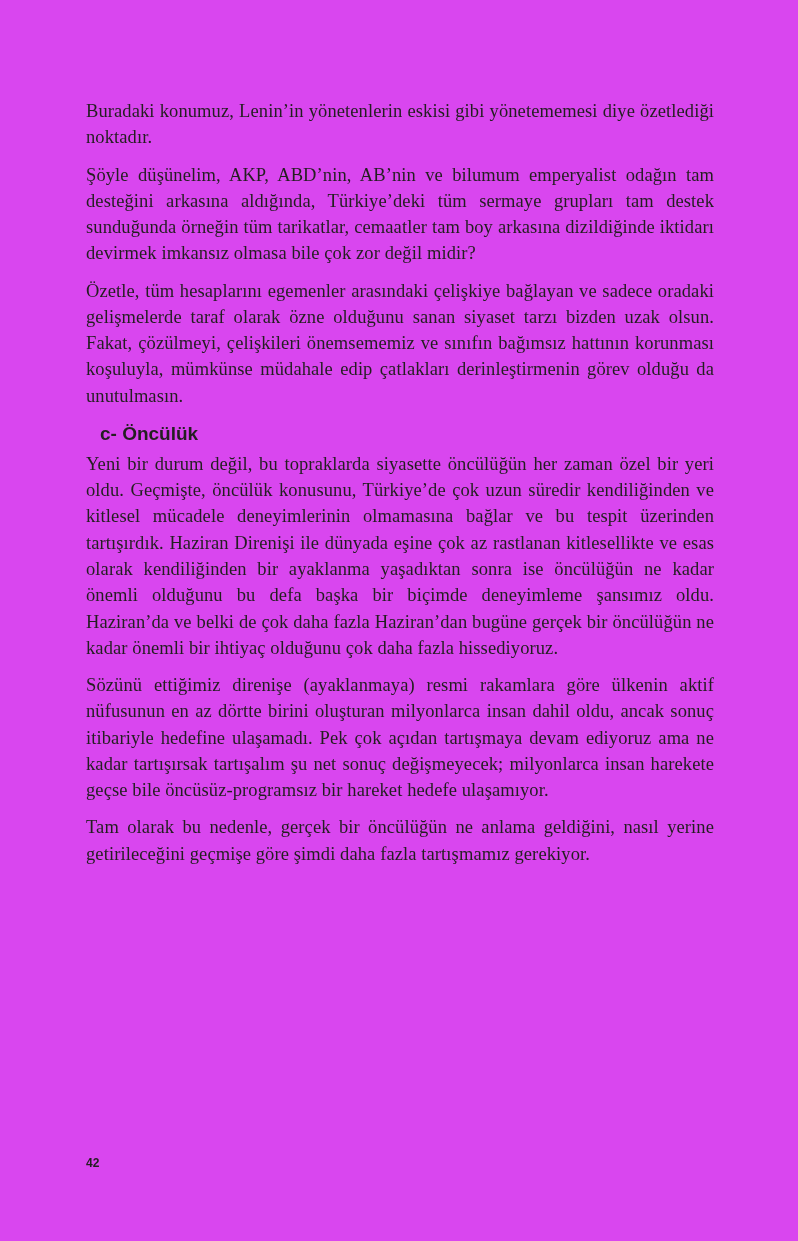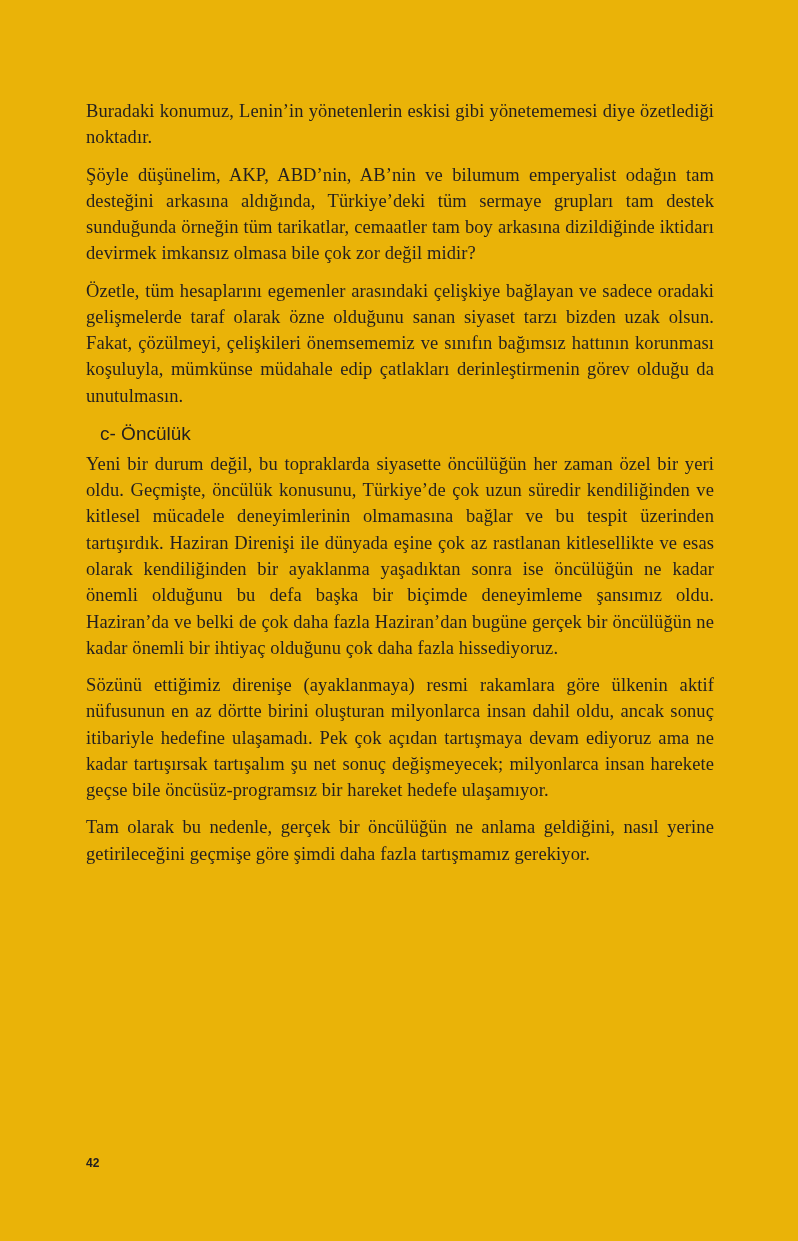--- a/index.html
+++ b/index.html
@@ -4,41 +4,41 @@
 <style>
   html, body {
     margin: 0;
     padding: 0;
     background: #ffffff;
   }
   .page {
     position: relative;
     width: 798px;
     height: 1241px;
-    background: #eab308;
+    background: #d946ef;
     overflow: hidden;
     font-family: "Liberation Serif", serif;
     color: #231f20;
   }
   .text-block {
     position: absolute;
     left: 86px;
     top: 98px;
     width: 628px;
   }
   .text-block p {
     margin: 0 0 11px 0;
     font-size: 18.5px;
     line-height: 1.42;
     text-align: justify;
     letter-spacing: 0.1px;
   }
   .section-heading {
     font-family: "Liberation Sans", sans-serif;
-    font-weight: normal;
+    font-weight: bold;
     font-size: 19px;
     margin: 14px 0 6px 0;
     padding-left: 14px;
     color: #231f20;
   }
   .page-number {
     position: absolute;
     left: 86px;
     top: 1156px;
     font-family: "Liberation Sans", sans-serif;

